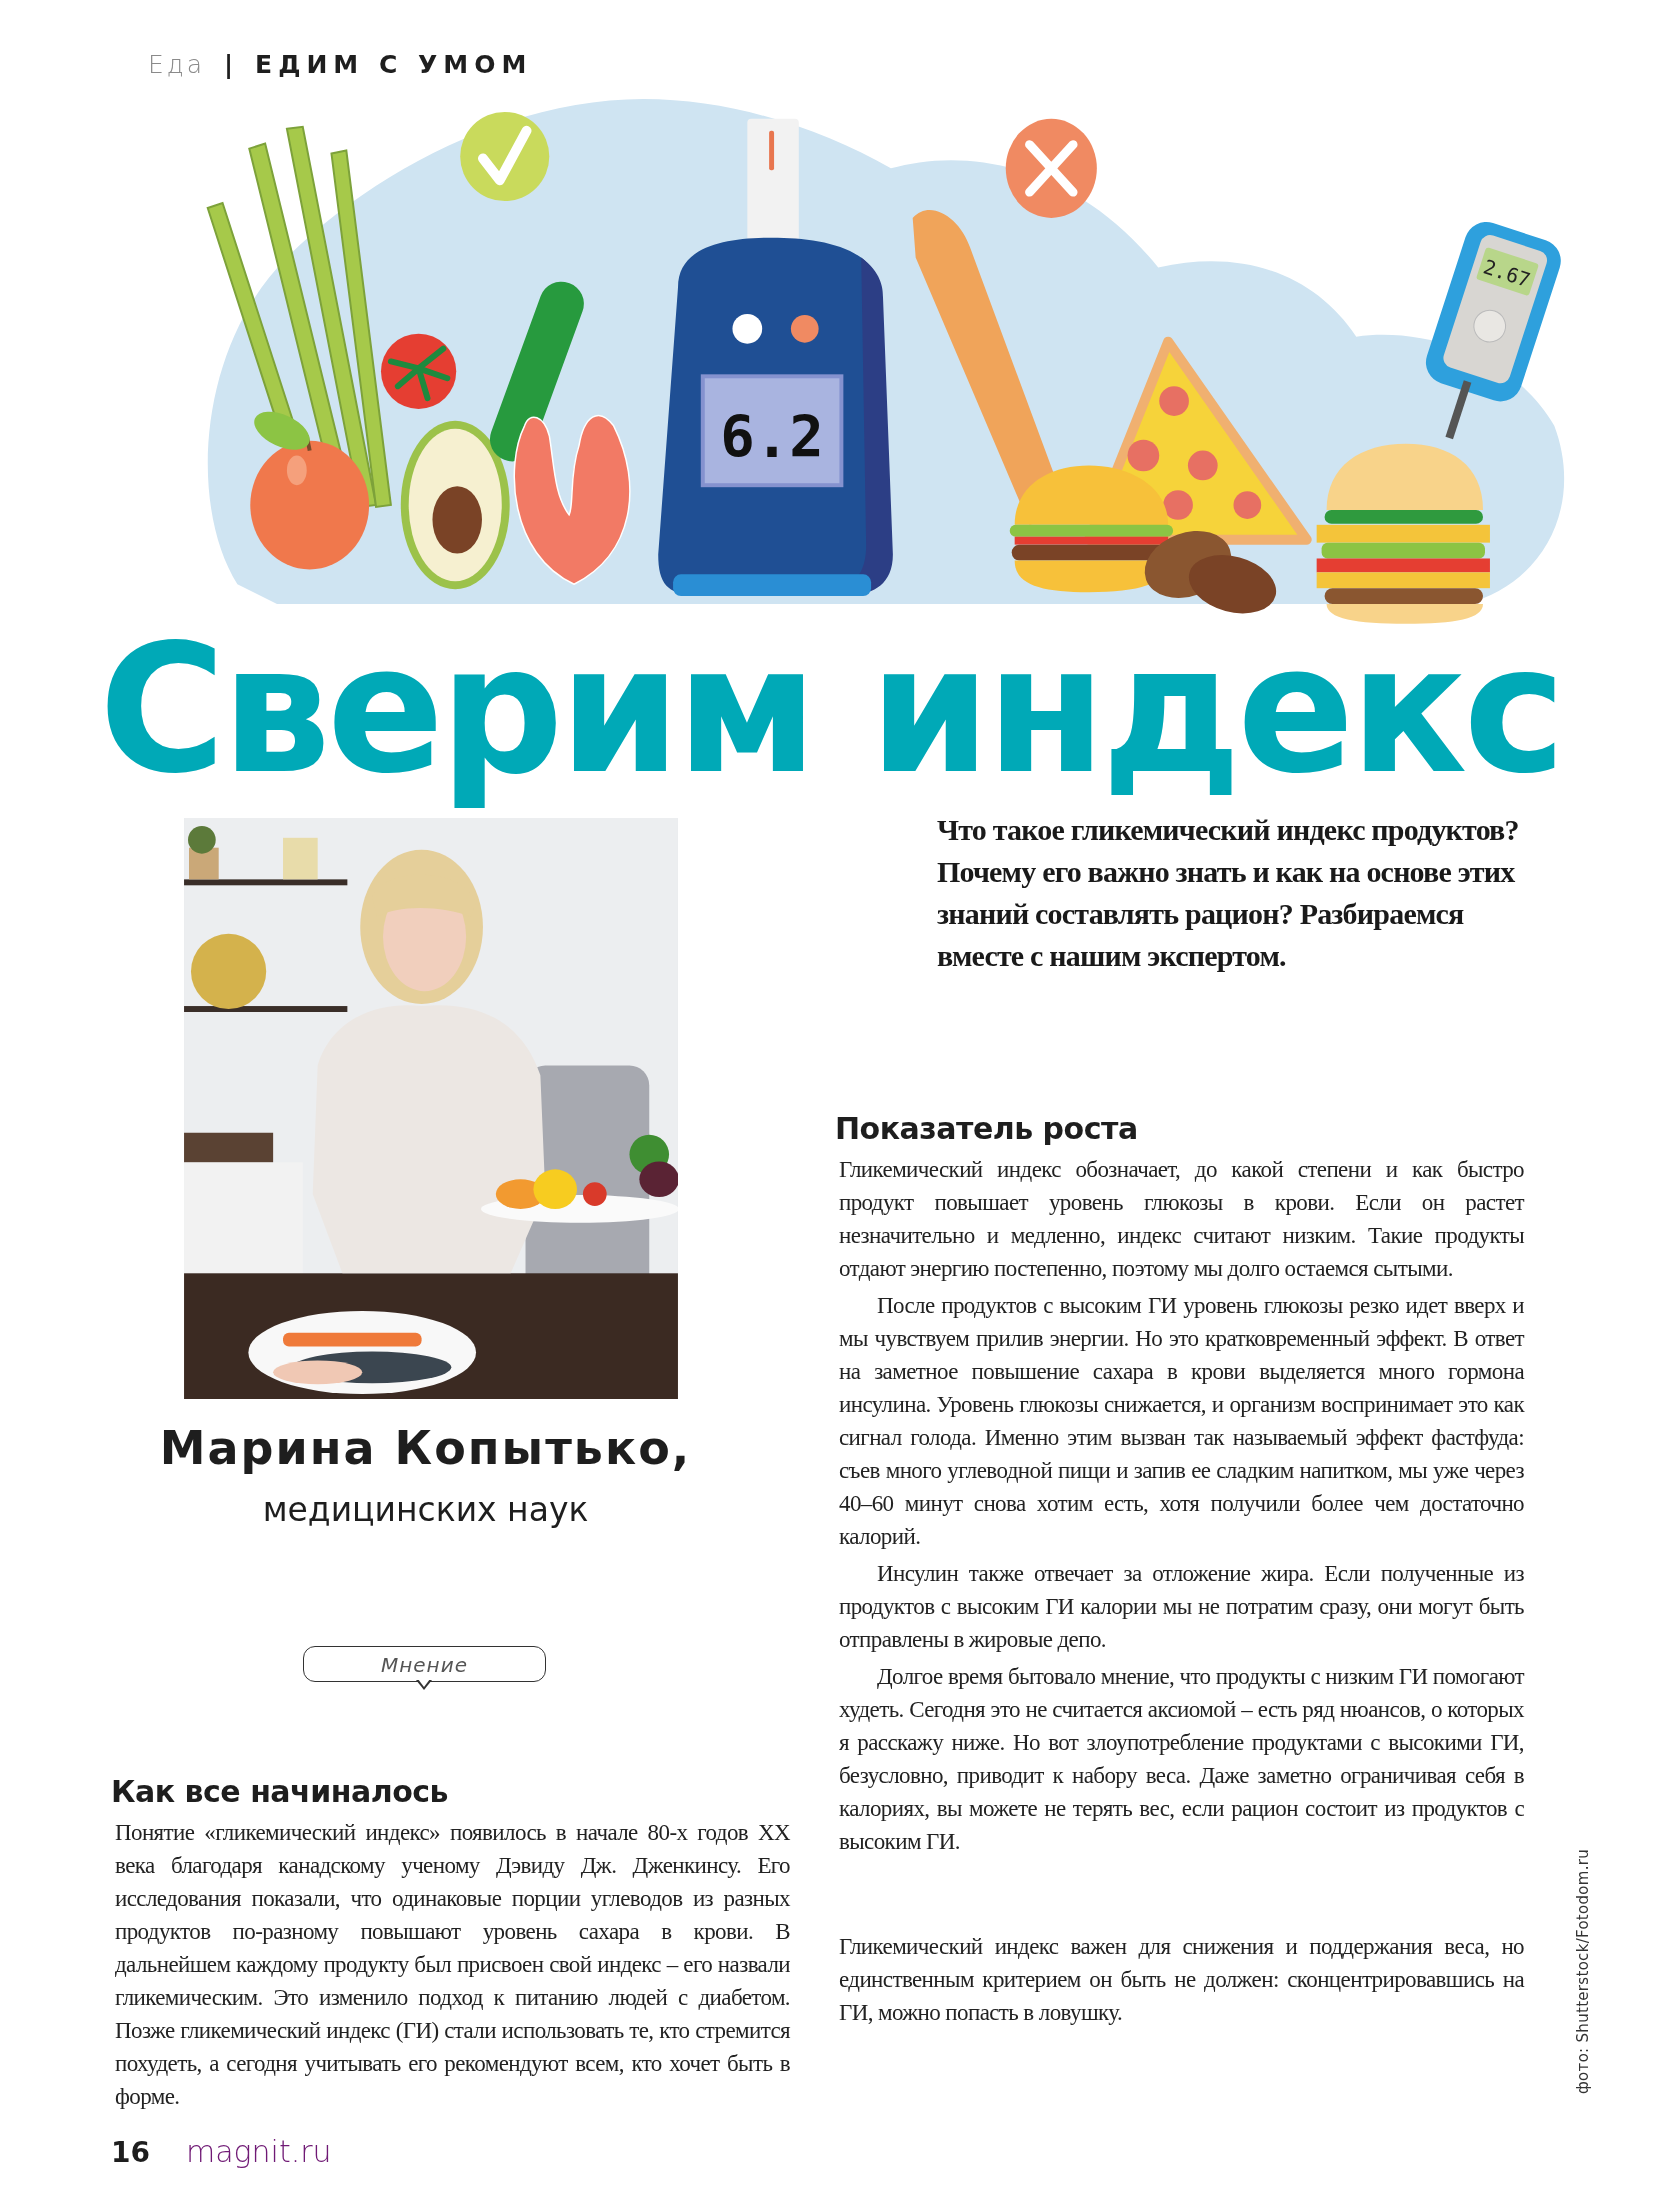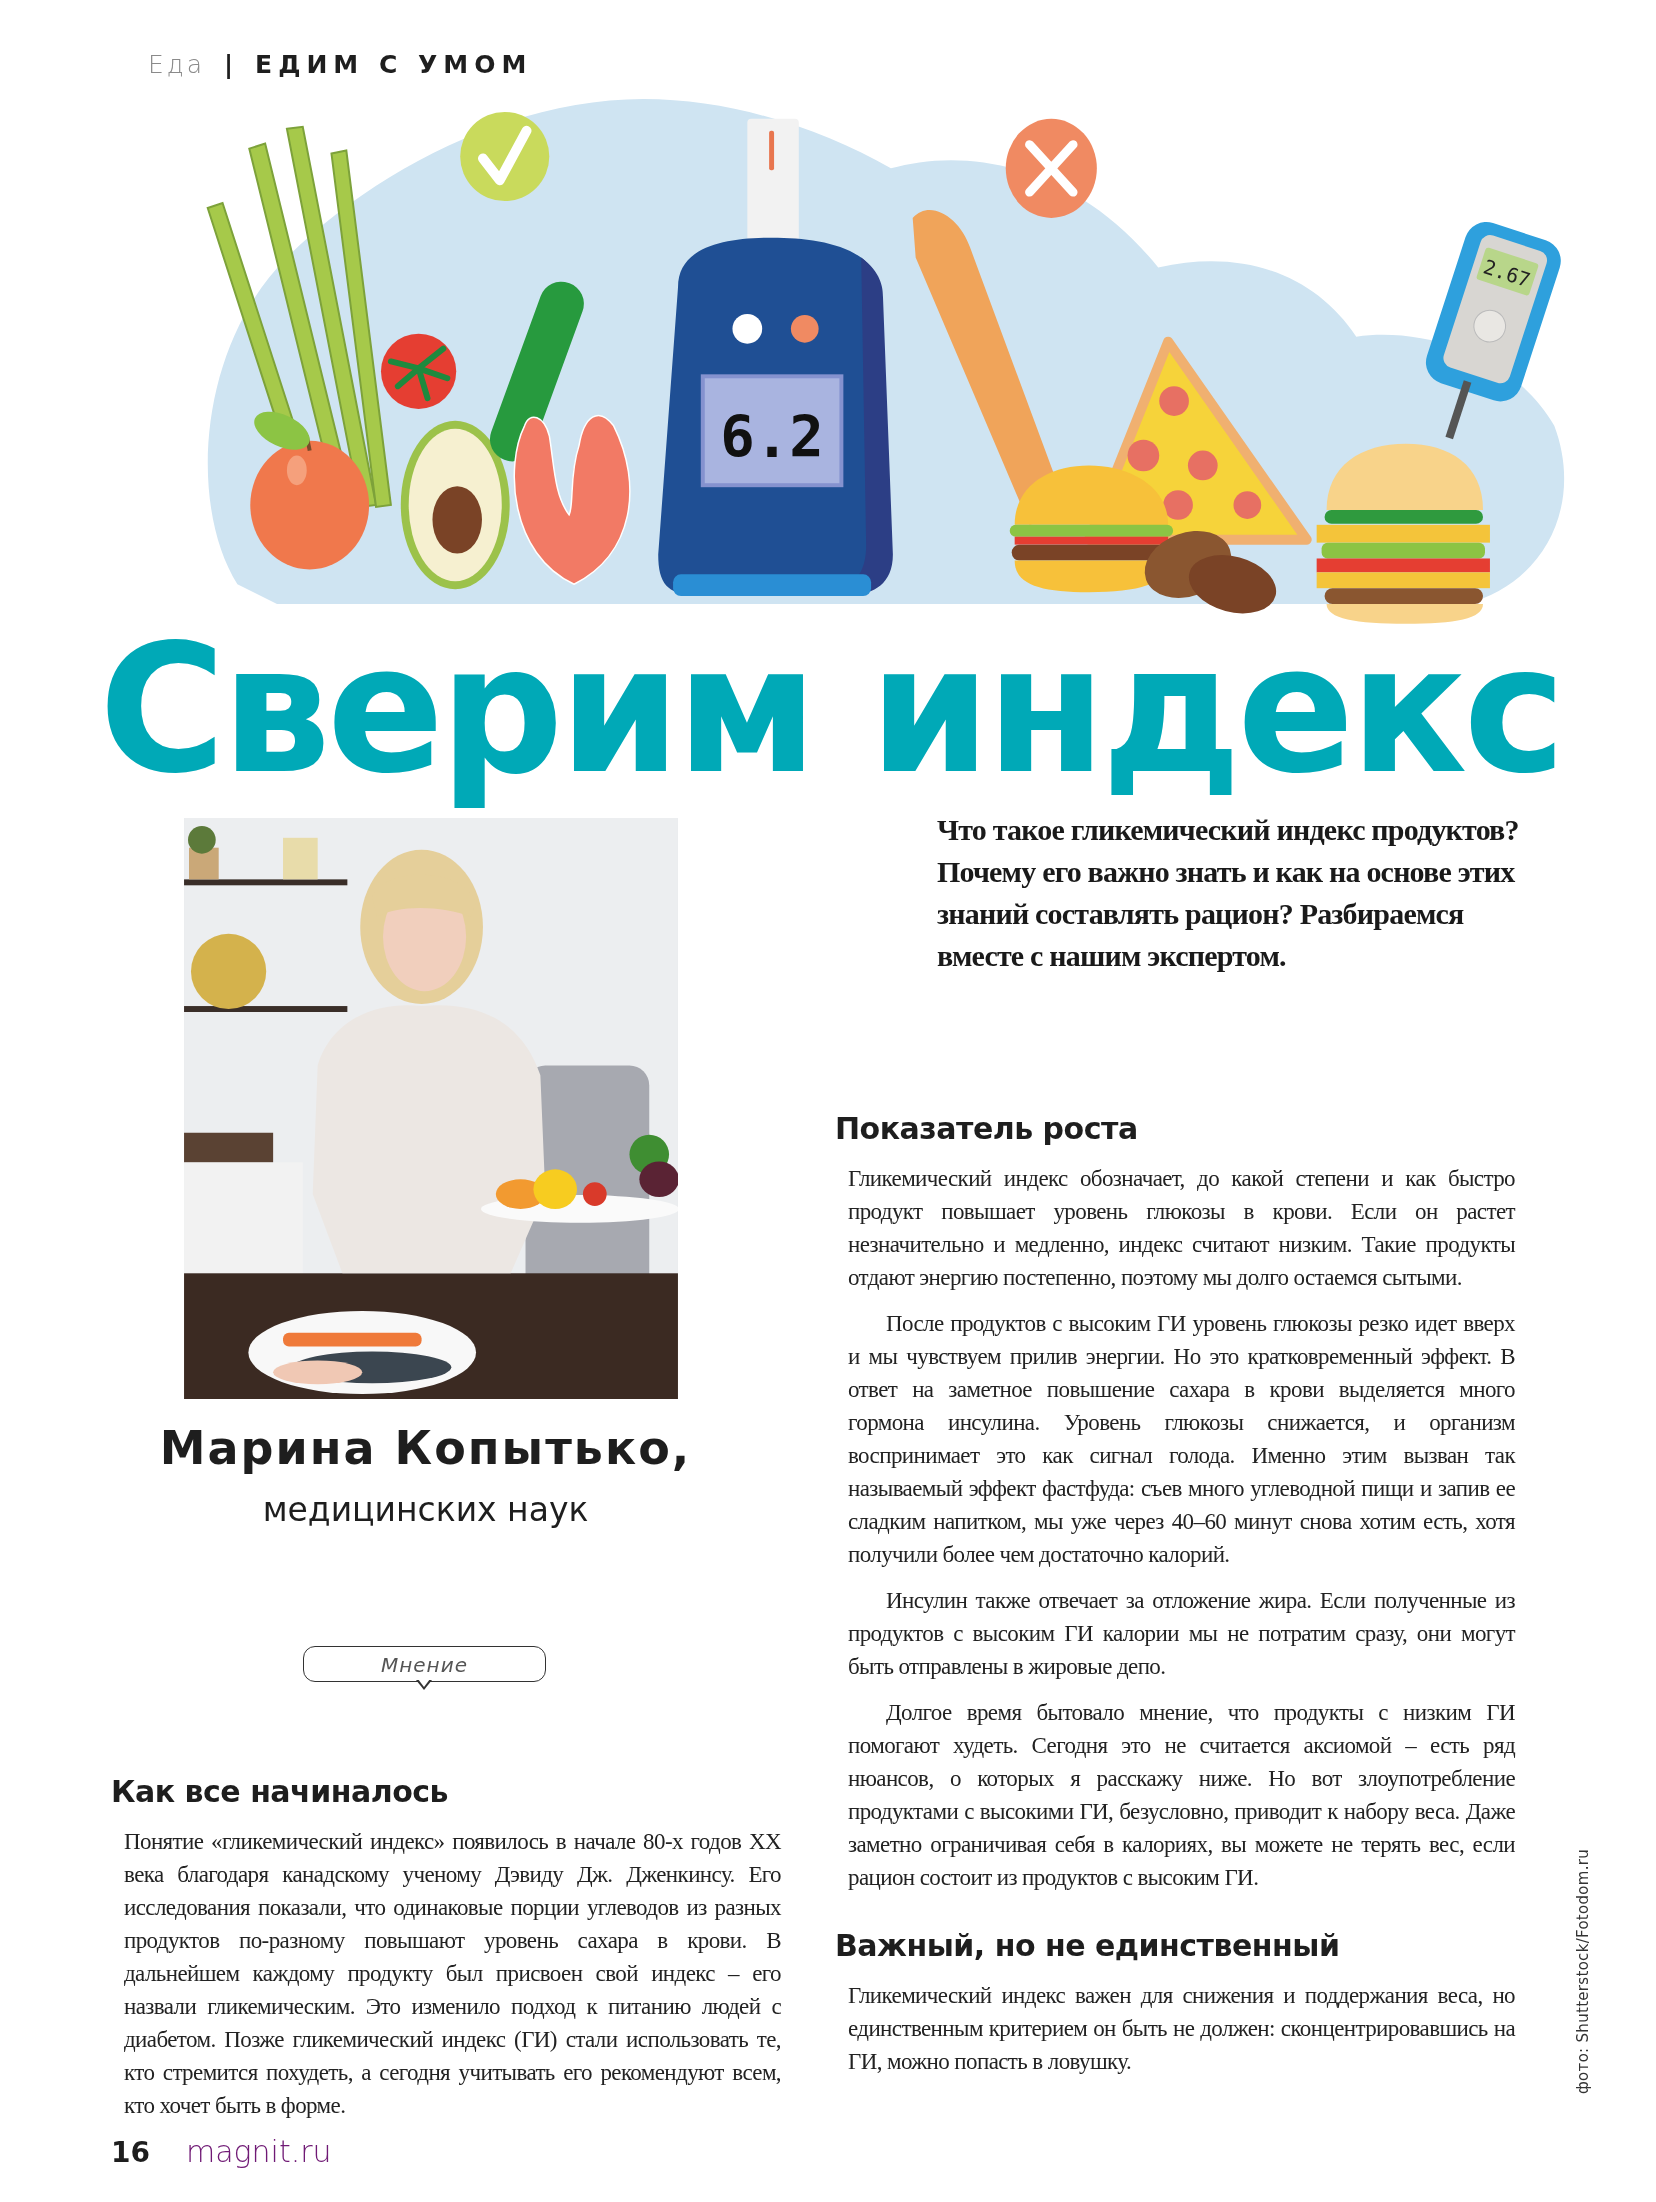--- a/index.html
+++ b/index.html
@@ -20,21 +20,21 @@
   .photo{left:184px;top:818px;width:494px;height:581px;overflow:hidden;}
   
   .expert-name{left:99px;top:1419px;width:653px;text-align:center;font-size:46px;font-weight:700;letter-spacing:2px;line-height:59px;}
   .expert-role{left:99px;top:1487px;width:653px;text-align:center;font-size:33px;line-height:46px;font-weight:400;}
   .pill{left:303px;top:1646px;width:243px;height:36px;border:1.5px solid #333;border-radius:12px;text-align:center;font-size:20px;line-height:36px;color:#555;letter-spacing:1px;box-sizing:border-box;font-style:italic;}
   .pill-tail{left:416px;top:1680px;width:0;height:0;border-left:8px solid transparent;border-right:8px solid transparent;border-top:10px solid #333;}
   .pill-tail-inner{left:418px;top:1679px;width:0;height:0;border-left:6px solid transparent;border-right:6px solid transparent;border-top:8px solid #fff;}
   
   .h2{font-size:30px;font-weight:700;line-height:40px;letter-spacing:-0.5px;}
   .body{font-size:23px;line-height:33px;letter-spacing:-0.6px;text-align:justify;color:#222;}
-  .body p{margin:13px;}
+  .body p{margin:4px;}
   .body p.indent{text-indent:38px;}
   .col-left{left:111px;width:683px;}
   .col-right{left:835px;width:693px;}
   .intro{left:913px;top:809px;width:604px;font-size:30px;line-height:42px;font-weight:700;letter-spacing:-0.8px;color:#1a1a1a;margin-left:24px;}
   .credit{left:1574px;top:2094px;transform:rotate(-90deg);transform-origin:left top;font-size:15px;color:#333;white-space:nowrap;letter-spacing:0.3px;}
   .page-num{left:111px;top:2136px;font-size:28px;font-weight:700;}
   .site{left:186px;top:2134px;font-size:30px;color:#701a75;font-weight:300;}
 </style>
 </head>
 <body>
@@ -213,21 +213,20 @@
   <div class="h2 sans">Показатель роста</div>
   <div class="body serif">
     <p>Гликемический индекс обозначает, до какой степени и как быстро продукт повышает уровень глюкозы в крови. Если он растет незначительно и медленно, индекс считают низким. Такие продукты отдают энергию постепенно, поэтому мы долго остаемся сытыми.</p>
     <p class="indent">После продуктов с высоким ГИ уровень глюкозы резко идет вверх и мы чувствуем прилив энергии. Но это кратковременный эффект. В ответ на заметное повышение сахара в крови выделяется много гормона инсулина. Уровень глюкозы снижается, и организм воспринимает это как сигнал голода. Именно этим вызван так называемый эффект фастфуда: съев много углеводной пищи и запив ее сладким напитком, мы уже через 40–60 минут снова хотим есть, хотя получили более чем достаточно калорий.</p>
     <p class="indent">Инсулин также отвечает за отложение жира. Если полученные из продуктов с высоким ГИ калории мы не потратим сразу, они могут быть отправлены в жировые депо.</p>
     <p class="indent">Долгое время бытовало мнение, что продукты с низким ГИ помогают худеть. Сегодня это не считается аксиомой – есть ряд нюансов, о которых я расскажу ниже. Но вот злоупотребление продуктами с высокими ГИ, безусловно, приводит к набору веса. Даже заметно ограничивая себя в калориях, вы можете не терять вес, если рацион состоит из продуктов с высоким ГИ.</p>
   </div>
 </div>
 
 <div class="abs col-right" style="top:1926px;">
-  <div class="h2 sans">Важный, но не единственный</div>
   <div class="body serif">
     <p>Гликемический индекс важен для снижения и поддержания веса, но единственным критерием он быть не должен: сконцентрировавшись на ГИ, можно попасть в ловушку.</p>
   </div>
 </div>
 
 <div class="abs credit sans">фото: Shutterstock/Fotodom.ru</div>
 
 <div class="abs page-num sans">16</div>
 <div class="abs site sans">magnit.ru</div>
 

